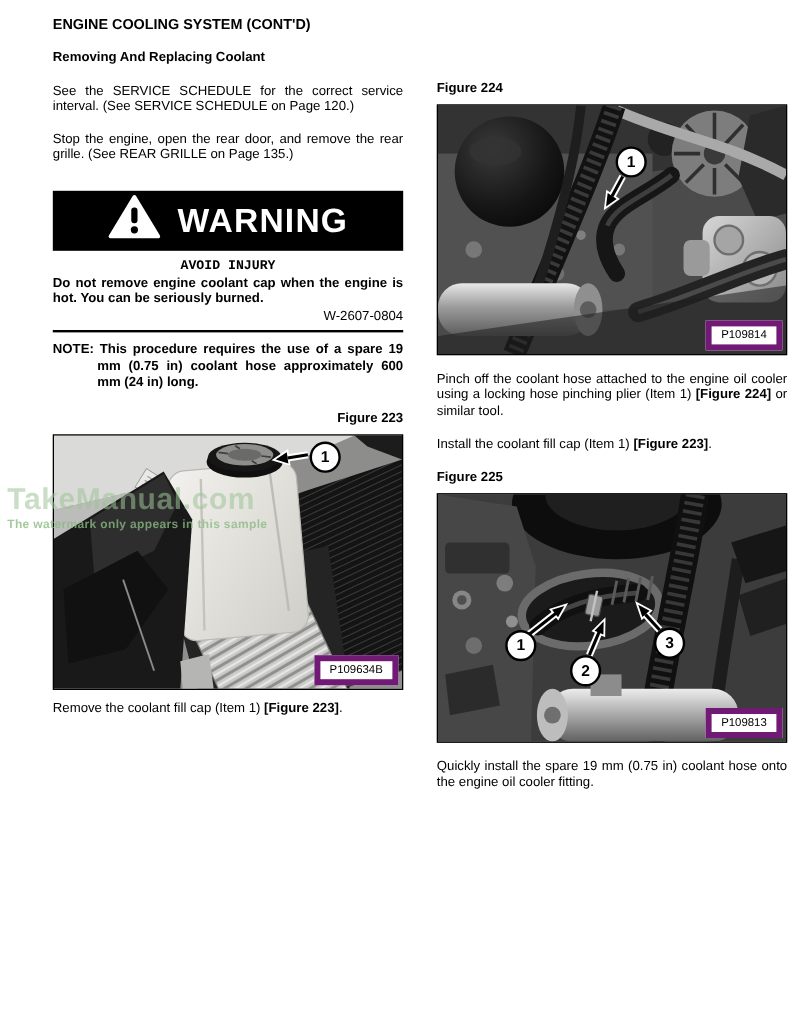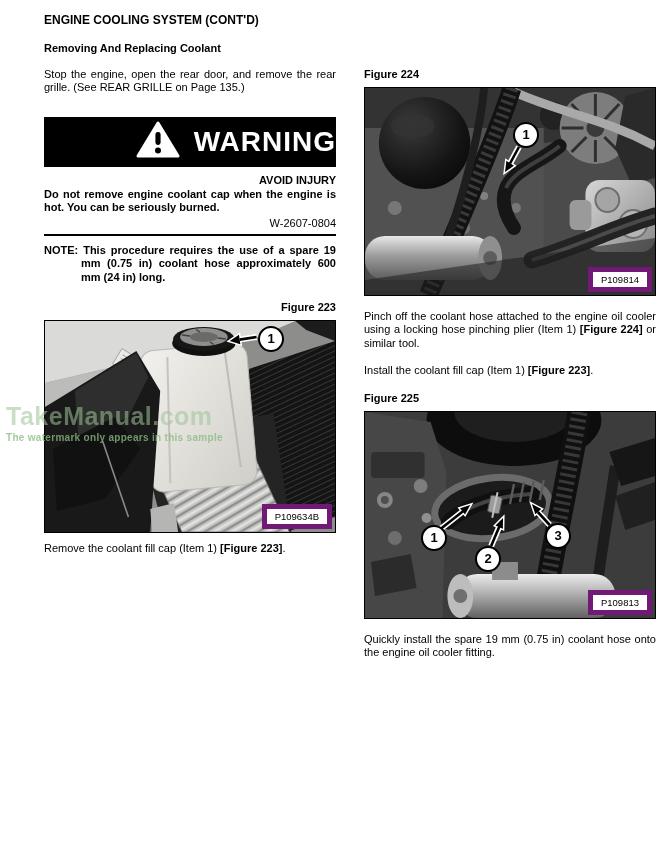--- a/index.html
+++ b/index.html
@@ -10,23 +10,23 @@
   .col { position:absolute; width:292px; }
   .col-left  { left:44px;  top:14px; }
   .col-right { left:364px; top:68px; }
 
   .h1 { font-size:12px; font-weight:bold; line-height:13px; margin:0; }
   .h2 { font-size:11px; font-weight:bold; line-height:13px; margin:15px 0 0 0; }
   .body-p { font-size:11px; line-height:13.4px; text-align:justify; margin:13px 0 0 0; }
   .mt14 { margin-top:14px; }
   .mt15 { margin-top:15px; }
 
-  .warn-box { height:50px; background:#000; display:flex; align-items:center; justify-content:flex-end; gap:14px; margin-top:22px; }
+  .warn-box { height:50px; background:#000; display:flex; align-items:center; justify-content:center; gap:14px; margin-top:22px; }
   .warn-title { color:#fff; font-size:28px; font-weight:bold; letter-spacing:1px; }
-  .warn-sub  { text-align:right; font-weight:bold; font-size:11px; line-height:12px; margin-top:7px; }
+  .warn-sub  { text-align:center; font-weight:bold; font-size:11px; line-height:12px; margin-top:7px;font-family:Liberation Mono, monospace; }
   .warn-body { font-weight:bold; font-size:11px; line-height:13.4px; text-align:justify; margin-top:2px; }
   .warn-code { text-align:right; font-size:11px; line-height:10px; margin-top:3px; }
   .rule { border:none; border-top:2px solid #000; margin:6px 0 0 0; }
 
   .note { font-weight:bold; font-size:11px; line-height:13.8px; text-align:justify;
           margin-top:8px; padding-left:37px; text-indent:-37px; }
 
   .fig-caption { font-weight:bold; font-size:11px; line-height:12px; margin:14px 0 0 0; }
   .mt16 { margin-top:16px;text-align:right; }
   .figure { position:relative; border:1px solid #000; margin-top:7px; background:#777; }
@@ -53,20 +53,21 @@
 </head>
 <body>
 
 <div class="page">
 
   <div class="col col-left">
 
     <div class="h1">ENGINE COOLING SYSTEM (CONT'D)</div>
     <div class="h2">Removing And Replacing Coolant</div>
 
+    <p class="body-p mt15">See the SERVICE SCHEDULE for the correct service interval. (See SERVICE SCHEDULE on Page 120.)</p>
     <p class="body-p">Stop the engine, open the rear door, and remove the rear grille. (See REAR GRILLE on Page 135.)</p>
 
     <div class="warn-box">
       <span>
         <svg width="44" height="38" viewBox="0 0 44 38">
           <path d="M22,2 L42,35 L2,35 Z" fill="#fff" stroke="#fff" stroke-linejoin="round" stroke-width="3"></path>
           <rect x="19.4" y="11" width="5.2" height="13" rx="2.4" fill="#000"></rect>
           <circle cx="22" cy="29.5" r="3" fill="#000"></circle>
         </svg>
       </span>

